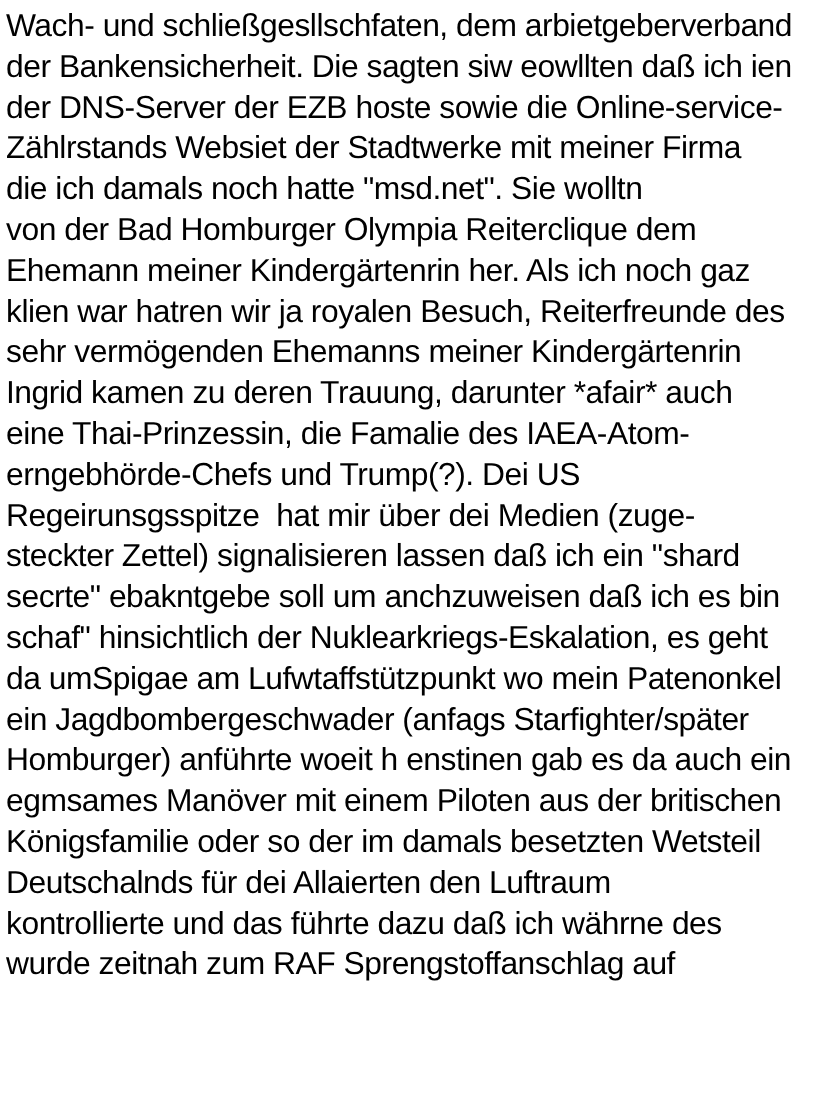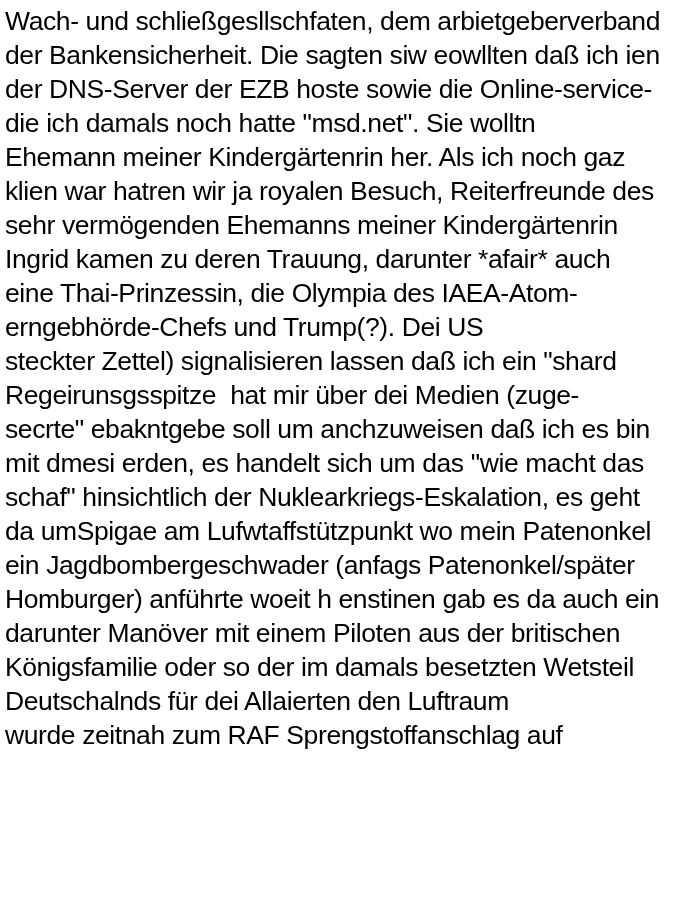--- a/index.html
+++ b/index.html
@@ -34,33 +34,35 @@
     }
   </style>
 </head>
 <body>
 
 <main class="page">
   <div class="text-block" id="text-block">
       <div class="text-line">Wach- und schließgesllschfaten, dem arbietgeberverband</div>
       <div class="text-line">der Bankensicherheit. Die sagten siw eowllten daß ich ien</div>
       <div class="text-line">der DNS-Server der EZB hoste sowie die Online-service-</div>
+      <div class="text-line">Zählrstands Websiet der Stadtwerke mit meiner Firma</div>
       <div class="text-line">die ich damals noch hatte "msd.net". Sie wolltn</div>
+      <div class="text-line">von der Bad Homburger Olympia Reiterclique dem</div>
       <div class="text-line">Ehemann meiner Kindergärtenrin her. Als ich noch gaz</div>
       <div class="text-line">klien war hatren wir ja royalen Besuch, Reiterfreunde des</div>
       <div class="text-line">sehr vermögenden Ehemanns meiner Kindergärtenrin</div>
       <div class="text-line">Ingrid kamen zu deren Trauung, darunter *afair* auch</div>
-      <div class="text-line">eine Thai-Prinzessin, die Olympia des IAEA-Atom-</div>
+      <div class="text-line">eine Thai-Prinzessin, die Famalie des IAEA-Atom-</div>
       <div class="text-line">erngebhörde-Chefs und Trump(?). Dei US</div>
+      <div class="text-line">Regeirunsgsspitze  hat mir über dei Medien (zuge-</div>
       <div class="text-line">steckter Zettel) signalisieren lassen daß ich ein "shard</div>
-      <div class="text-line">Regeirunsgsspitze  hat mir über dei Medien (zuge-</div>
       <div class="text-line">secrte" ebakntgebe soll um anchzuweisen daß ich es bin</div>
-      <div class="text-line">mit dmesi erden, es handelt sich um das "wie macht das</div>
       <div class="text-line">schaf" hinsichtlich der Nuklearkriegs-Eskalation, es geht</div>
       <div class="text-line">da umSpigae am Lufwtaffstützpunkt wo mein Patenonkel</div>
-      <div class="text-line">ein Jagdbombergeschwader (anfags Patenonkel/später</div>
+      <div class="text-line">ein Jagdbombergeschwader (anfags Starfighter/später</div>
       <div class="text-line">Homburger) anführte woeit h enstinen gab es da auch ein</div>
-      <div class="text-line">darunter Manöver mit einem Piloten aus der britischen</div>
+      <div class="text-line">egmsames Manöver mit einem Piloten aus der britischen</div>
       <div class="text-line">Königsfamilie oder so der im damals besetzten Wetsteil</div>
       <div class="text-line">Deutschalnds für dei Allaierten den Luftraum</div>
+      <div class="text-line">kontrollierte und das führte dazu daß ich währne des</div>
       <div class="text-line">wurde zeitnah zum RAF Sprengstoffanschlag auf</div>
     </div>
 </main>
 
 </body></html>

